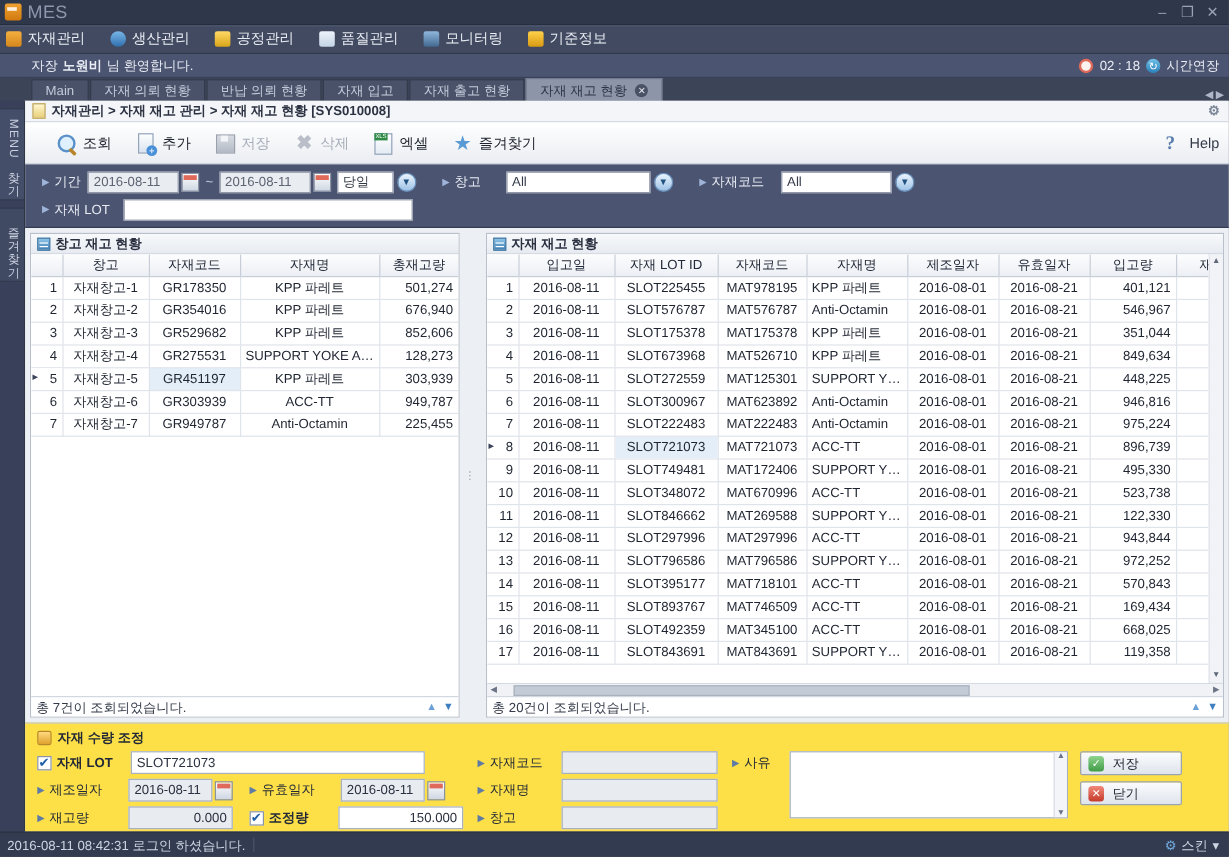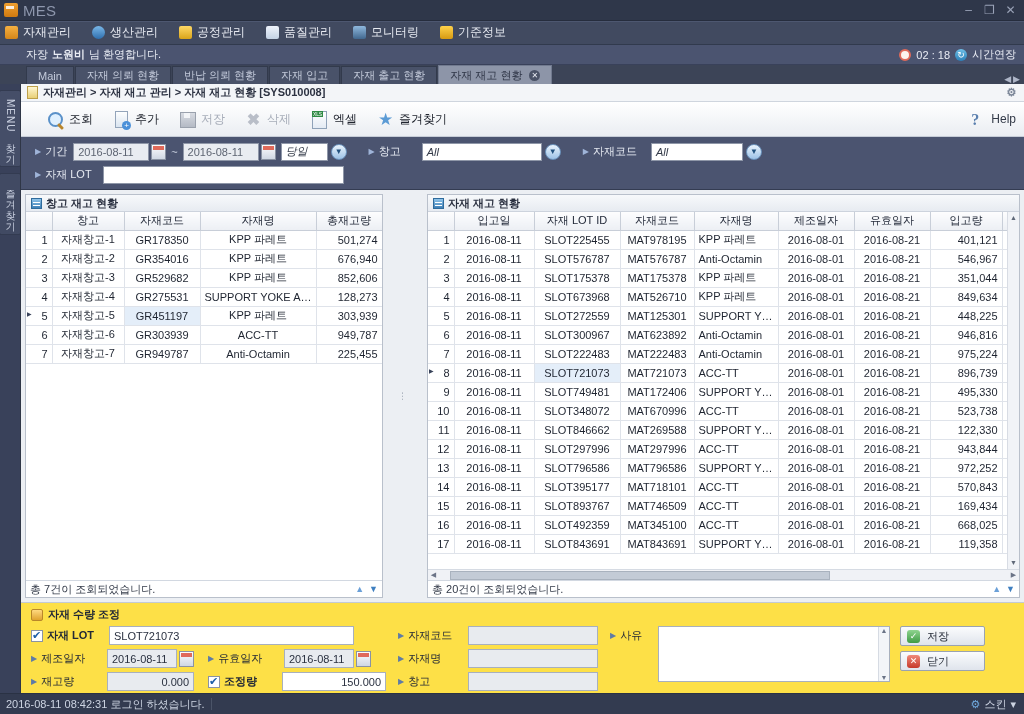--- a/index.html
+++ b/index.html
@@ -123,34 +123,34 @@
   
   .filters { background:#4b5470; border-bottom:1px solid #343c52; padding:5px 6px 5px 14px;
              flex:0 0 auto; }
   .frow { display:flex; align-items:center; height:19px; margin-bottom:4px; }
   .frow:last-child { margin-bottom:0; }
   .flabel { display:flex; align-items:center; gap:4px; color:#e6eaf2; font-size:11px;
             width:auto; margin-right:6px; }
   .arrow { color:#9fb4d8; font-size:8px; }
   .fld { height:18px; background:#e9ecf1; border:1px solid #8f97a8; font-size:11px;
          color:#5d6472; display:flex; align-items:center; padding:0 4px; }
-  .fld.white { background:#fff; color:#333a48;font-style:italic; }
+  .fld.white { background:#fff; color:#333a48; }
   .cal { width:15px; height:16px; background:linear-gradient(#fdfdfe,#cfd7e3);
          border:1px solid #8a93a3; margin-left:2px; position:relative; flex:0 0 15px; }
   .cal:before { content:""; position:absolute; left:1px; top:1px; right:1px; height:4px;
          background:#e06a5a; }
   .dd { width:16px; height:16px; border-radius:50%;
         background:linear-gradient(#eaf4fd,#9dc2e6); border:1px solid #6c93bd;
         color:#22527f; font-size:8px; display:flex; align-items:center; justify-content:center;
         margin-left:3px; flex:0 0 16px; }
   .tilde { color:#c9d1e0; margin:0 5px; }
 
   
   .main { flex:1 1 auto; display:flex; min-height:0; background:#eceff3; padding:4px;
-          gap:16px; }
+          gap:5px; }
   .gridpanel { display:flex; flex-direction:column; min-width:0; background:#fff;
                border:1px solid #b9c0cb; }
   .gp-left { width:358px; flex:0 0 358px; }
   .gp-right { flex:1 1 auto; margin-left:6px; }
   .gp-head { height:17px; flex:0 0 17px; background:linear-gradient(#f7f9fb,#e7ebf1);
              display:flex; align-items:center; padding:0 5px; font-size:11px; color:#2a3040;
              font-weight:bold; border-bottom:1px solid #cdd3dd; }
   .gh-ico { width:11px; height:11px; margin-right:4px; flex:0 0 11px;
             background:linear-gradient(#8fc4ea,#3d7fb5); border:1px solid #2f6b9c;
             position:relative; }

